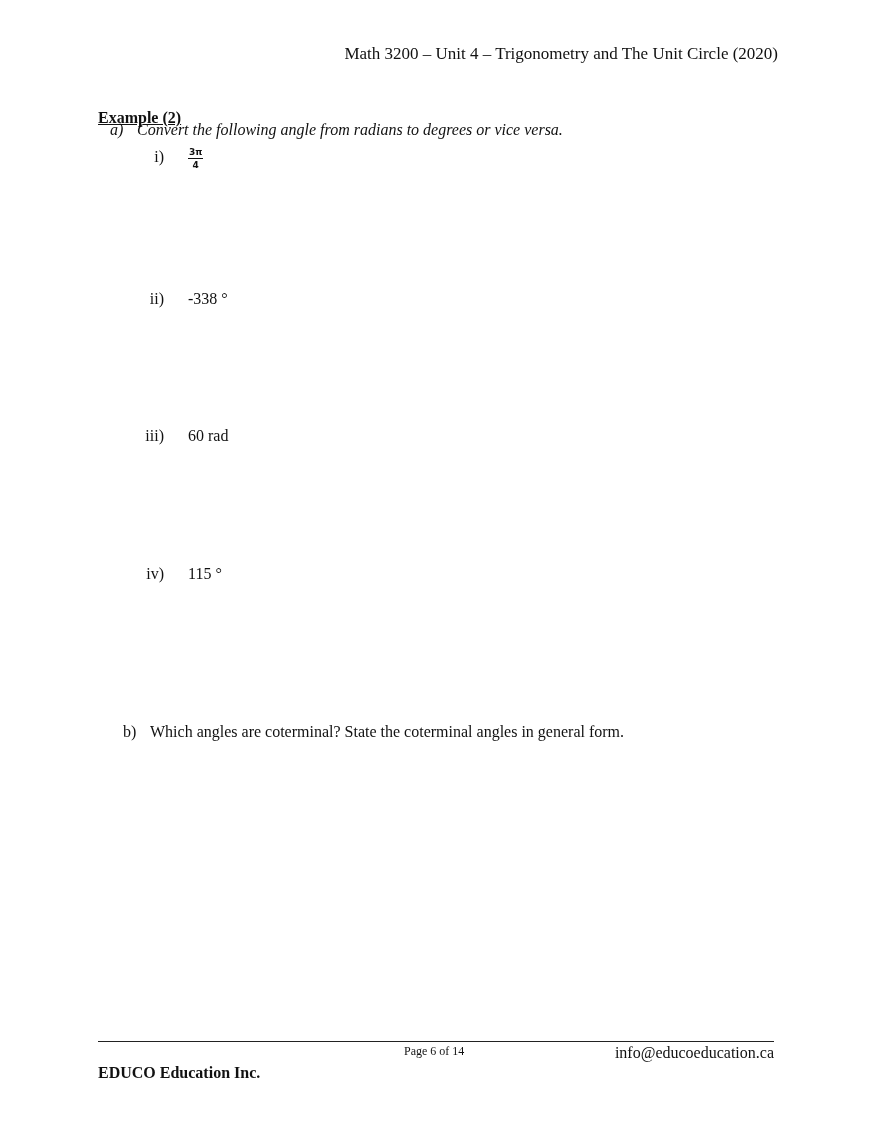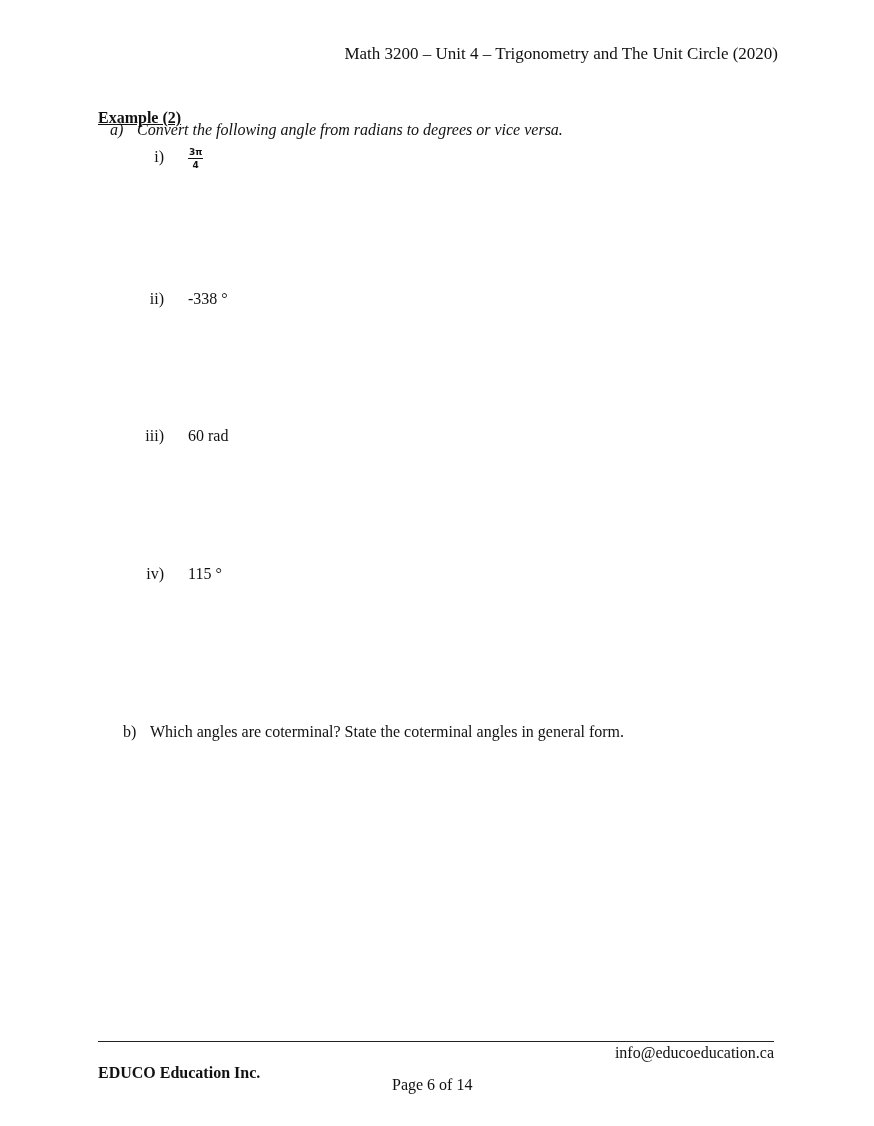--- a/index.html
+++ b/index.html
@@ -77,24 +77,23 @@
       border-top: 1px solid #222;
     }
     .footer-left {
       left: 98px;
       top: 1044px;
       font-size: 16px;
       font-weight: bold;
       margin-top: 20px;
     }
     .footer-center {
-      left: 392px;
+      left: 404px;
       top: 1044px;
-      font-size: 16px;
-      margin-top: 32px;
+      font-size: 12px;
     }
     .footer-right {
       right: 100px;
       top: 1044px;
       font-size: 16px;
     }
   </style>
 </head>
 <body>
 

